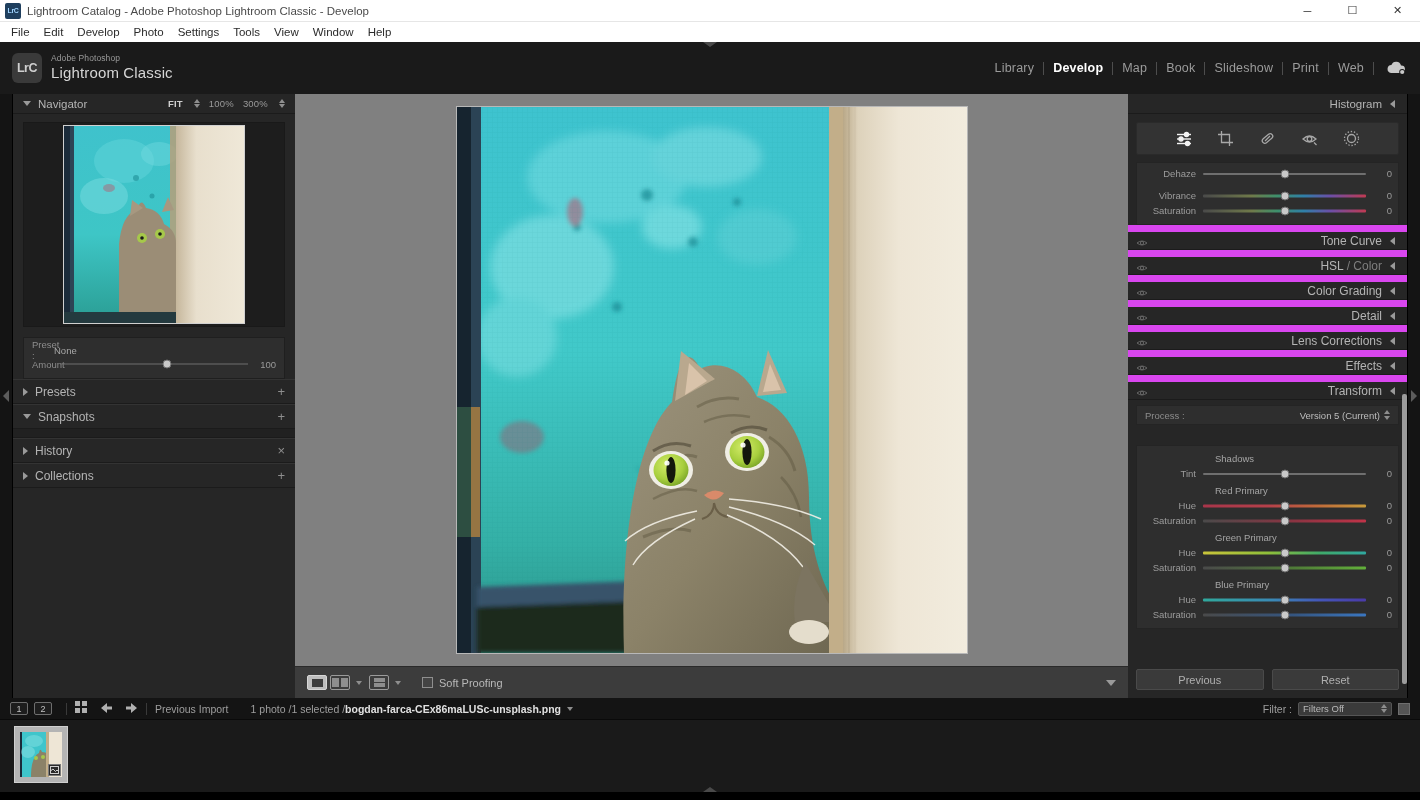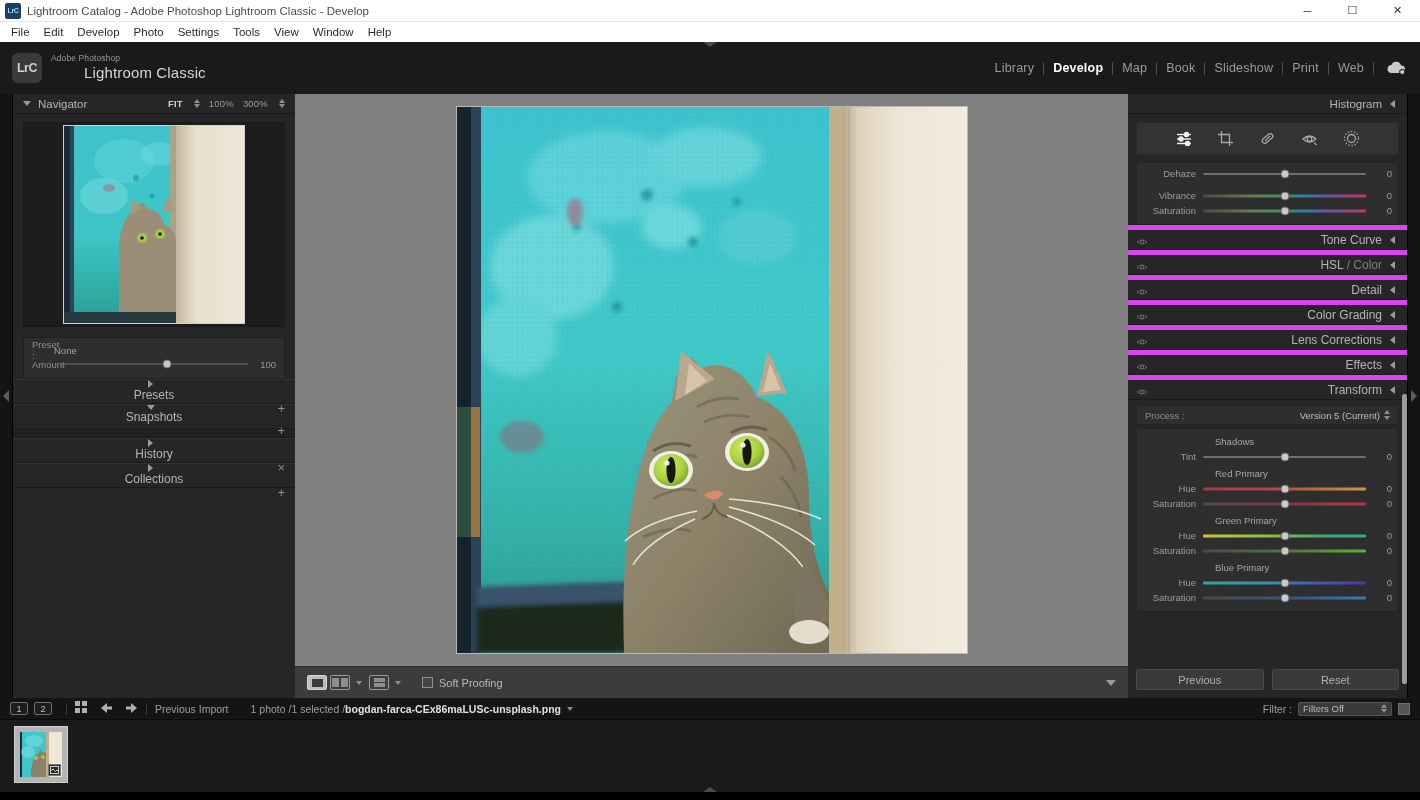--- a/index.html
+++ b/index.html
@@ -53,21 +53,21 @@
     border-right: 7px solid transparent; border-top: 5px solid #4a4a4a;
   }
   .brand { display: flex; align-items: center; margin-left: 12px; }
   .brand-badge {
     width: 30px; height: 30px; background: #3a3a3a; border-radius: 6px;
     display: flex; align-items: center; justify-content: center;
     color: #cfcfcf; font-size: 12.5px; font-weight: bold; letter-spacing: -0.5px;
   }
   .brand-text { margin-left: 9px; line-height: 1.15; }
   .brand-sup { font-size: 8.5px; color: #9a9a9a; letter-spacing: 0.1px; }
-  .brand-main { font-size: 15px; color: #d6d6d6; letter-spacing: 0.15px; margin-left: 33px; }
+  .brand-main { font-size: 15px; color: #d6d6d6; letter-spacing: 0.15px; }
 
   .modules { margin-left: auto; margin-right: 14px; display: flex; align-items: center; }
   .module {
     font-size: 12.5px; color: #9b9b9b; padding: 0 9px; cursor: default; letter-spacing: .2px;
   }
   .module.active { color: #ffffff; font-weight: bold; }
   .module-sep { width: 1px; height: 13px; background: #4d4d4d; }
   .cloud-icon { margin-left: 12px; display: flex; align-items: center; }
 
   
@@ -128,21 +128,20 @@
     position: absolute; top: 50%; transform: translate(-50%,-50%);
     width: 9px; height: 9px; border-radius: 50%;
     background: #c8c8c8; border: 1px solid #6d6d6d;
   }
   .pb-num { font-size: 9.5px; color: #9a9a9a; width: 22px; text-align: right; }
 
   .sec-row {
     height: 25px; display: flex; align-items: center; padding: 0 10px;
     border-top: 1px solid #333; border-bottom: 1px solid #1b1b1b;
     background: #262626;
-    flex-direction: column;
   }
   .sec-title { font-size: 12px; color: #b4b4b4; }
   .sec-act { margin-left: auto; font-size: 13px; color: #8e8e8e; line-height: 1; }
   .snap-empty { height: 9px; background: #212121; border-bottom: 1px solid #1b1b1b; }
 
   .lp-buttons {
     position: absolute; left: 0; bottom: 8px; width: 282px;
     display: flex; gap: 8px; padding: 0 10px;
   }
   .btn {
@@ -222,21 +221,21 @@
     position:absolute; top:50%; left: 50%; transform: translate(-50%,-50%);
     width:9px;height:9px;border-radius:50%;background:#c9c9c9;border:1px solid #6b6b6b;
   }
   .sl-num { font-size: 9.5px; color: #9a9a9a; width: 26px; text-align: right; }
   .sl-gap { height: 7px; }
   .grp-title { font-size: 9.5px; color: #a5a5a5; padding: 4px 0 2px 78px; }
   .clip { height: 7px; overflow: hidden; }
 
   .rsec {
     height: 25px; display: flex; align-items: center;
-    padding: 0 12px 0 8px; border-top: 5px solid #d946ef; border-bottom: 1px solid #1b1b1b;
+    padding: 0 12px 0 8px; border-top: 7px solid #d946ef; border-bottom: 1px solid #1b1b1b;
   }
   .eye { width: 12px; height: 12px; opacity: .62; }
   .rsec-title { margin-left: auto; font-size: 12px; color: #b4b4b4; }
   .rsec-title .dim { color: #7e7e7e; }
 
   .process-row {
     margin: 5px 8px 0 8px; background: #2e2e2e; border: 1px solid #242424;
     height: 20px; display:flex; align-items:center; padding: 0 8px;
   }
   .pr-label { font-size: 9.5px; color: #8d8d8d; }
@@ -695,29 +694,29 @@
                 <circle cx="6" cy="6" r="1.6"></circle>
               </svg></span>
             <span class="rsec-title"><span>HSL</span><span class="dim"> / Color</span></span>
             <span class="rp-tri"></span>
           </div>
           <div class="rsec">
             <span class="eye"><svg width="12" height="12" viewBox="0 0 12 12" fill="none" stroke="#8e8e8e" stroke-width="1">
                 <path d="M1 6 q5 -4 10 0 q-5 4 -10 0 z"></path>
                 <circle cx="6" cy="6" r="1.6"></circle>
               </svg></span>
-            <span class="rsec-title"><span>Detail</span></span>
+            <span class="rsec-title"><span>Color Grading</span></span>
             <span class="rp-tri"></span>
           </div>
           <div class="rsec">
             <span class="eye"><svg width="12" height="12" viewBox="0 0 12 12" fill="none" stroke="#8e8e8e" stroke-width="1">
                 <path d="M1 6 q5 -4 10 0 q-5 4 -10 0 z"></path>
                 <circle cx="6" cy="6" r="1.6"></circle>
               </svg></span>
-            <span class="rsec-title"><span>Color Grading</span></span>
+            <span class="rsec-title"><span>Detail</span></span>
             <span class="rp-tri"></span>
           </div>
           <div class="rsec">
             <span class="eye"><svg width="12" height="12" viewBox="0 0 12 12" fill="none" stroke="#8e8e8e" stroke-width="1">
                 <path d="M1 6 q5 -4 10 0 q-5 4 -10 0 z"></path>
                 <circle cx="6" cy="6" r="1.6"></circle>
               </svg></span>
             <span class="rsec-title"><span>Lens Corrections</span></span>
             <span class="rp-tri"></span>
           </div>
@@ -738,21 +737,21 @@
             <span class="rp-tri"></span>
           </div>
           <div class="process-row">
             <span class="pr-label">Process :</span>
             <span class="pr-val">Version 5 (Current)</span>
             <span class="stepper" style="margin-left:4px">
               <i class="up"></i>
               <i class="dn"></i>
             </span>
           </div>
-          <div class="slider-group" style="margin-top: 3px;">
+          <div class="slider-group" style="margin-top: 20px;">
             <div class="grp-title">Shadows</div>
             <div class="sl-row">
               <span class="sl-label">Tint</span>
               <span class="sl-track">
                 <span class="sl-line" style="background:#6f6f6f;height:2px;"></span>
                 <span class="sl-knob"></span>
               </span>
               <span class="sl-num">0</span>
             </div>
             <div class="grp-title">Red Primary</div>

